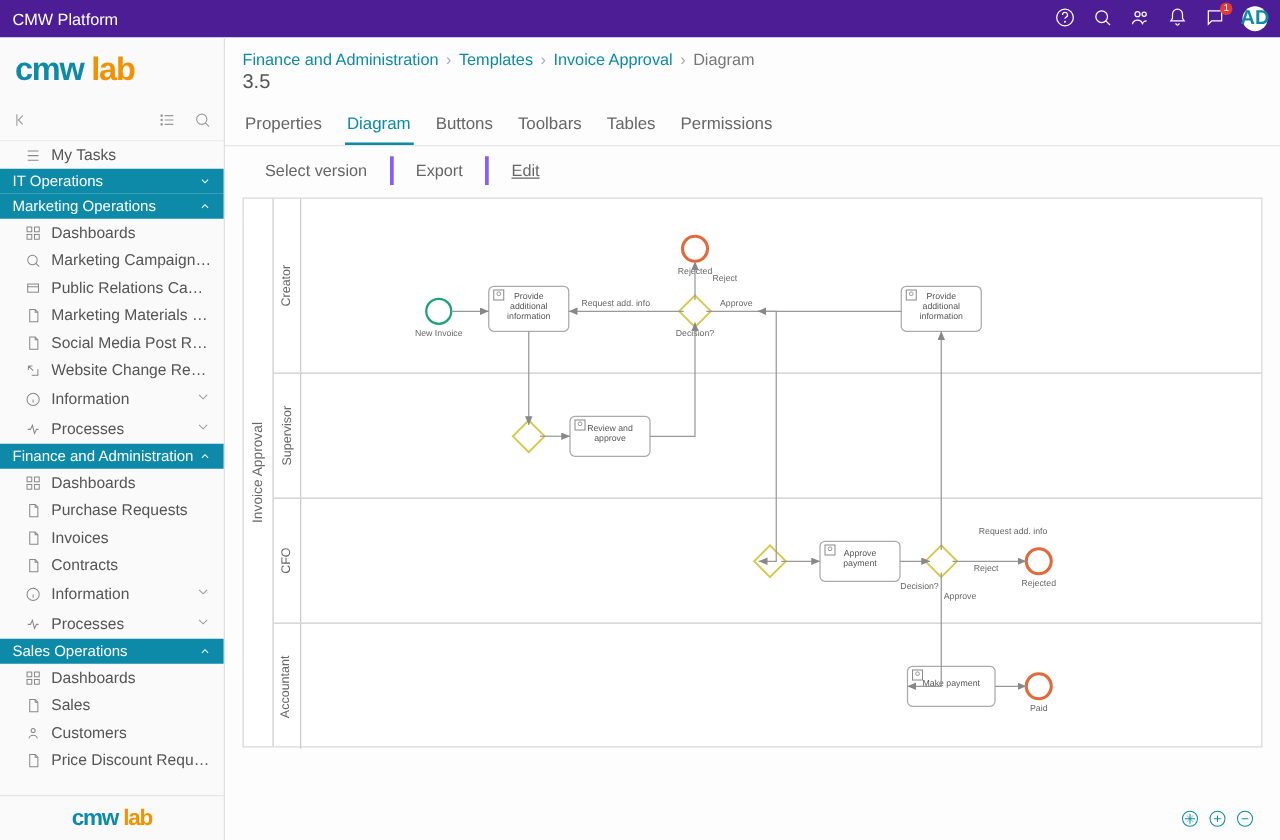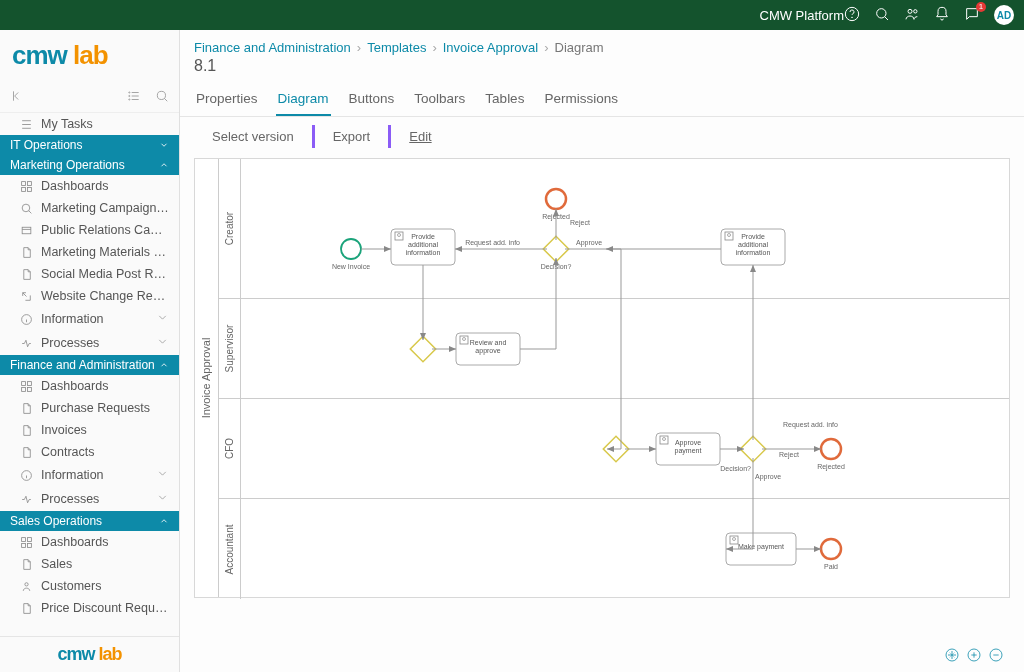--- a/index.html
+++ b/index.html
@@ -1,22 +1,22 @@
 <!DOCTYPE html>
 <html><head>
 <meta charset="utf-8">
 <style>
   * { box-sizing: border-box; margin: 0; padding: 0; }
   body { font-family: -apple-system, Segoe UI, Helvetica, Arial, sans-serif; font-size: 13px; color: #555; background: #fdfdfd; width: 1024px; height: 672px; overflow: hidden; }
   
-  .topbar { height: 30px; background: #14532d; color: #fff; display: flex; align-items: center; padding: 0 10px; text-align: right; }
+  .topbar { height: 30px; background: #4c1d95; color: #fff; display: flex; align-items: center; padding: 0 10px; }
   .topbar-title { font-size: 13px; flex: 1; }
   .topbar-icons { display: flex; gap: 14px; align-items: center; }
   .topbar-icons svg { width: 16px; height: 16px; stroke: #fff; fill: none; stroke-width: 1.5; }
-  .avatar { width: 20px; height: 20px; border-radius: 50%; background: #fff; color: #0d8aa8; font-size: 10px; font-weight: bold; display: flex; align-items: center; justify-content: center; }
+  .avatar { width: 20px; height: 20px; border-radius: 50%; background: #fff; color: #0d8aa8; font-size: 16px; font-weight: bold; display: flex; align-items: center; justify-content: center; }
   .badge-dot { position: relative; }
   .badge-dot::after { content: attr(data-count); position: absolute; top:-4px; right:-6px; background:#e53935; color:#fff; font-size:8px; width:10px; height:10px; border-radius:50%; display:flex; align-items:center; justify-content:center; }
 
   .app { display: flex; height: 642px; }
   
   .sidebar { width: 180px; border-right: 1px solid #e0e0e0; background: #fafafa; display:flex; flex-direction:column; }
   .logo { padding: 10px 12px 18px; }
   .logo-text { font-family: Arial; font-size: 26px; font-weight: bold; letter-spacing: -1px; }
   .logo-cmw { color: #0d8aa8; }
   .logo-lab { color: #f39200; }
@@ -297,21 +297,21 @@
   <div class="main">
     <div class="breadcrumb" id="breadcrumb">
         <span>Finance and Administration</span>
         <span class="sep">›</span>
         <span>Templates</span>
         <span class="sep">›</span>
         <span>Invoice Approval</span>
         <span class="sep">›</span>
         <span class="last">Diagram</span>
       </div>
-    <div class="version">8.1</div>
+    <div class="version">3.5</div>
     <div class="tabs" id="tabs">
         <div>Properties</div>
         <div class="active">Diagram</div>
         <div>Buttons</div>
         <div>Toolbars</div>
         <div>Tables</div>
         <div>Permissions</div>
       </div>
     <div class="toolbar" id="toolbar">
         <div>Select version</div>

